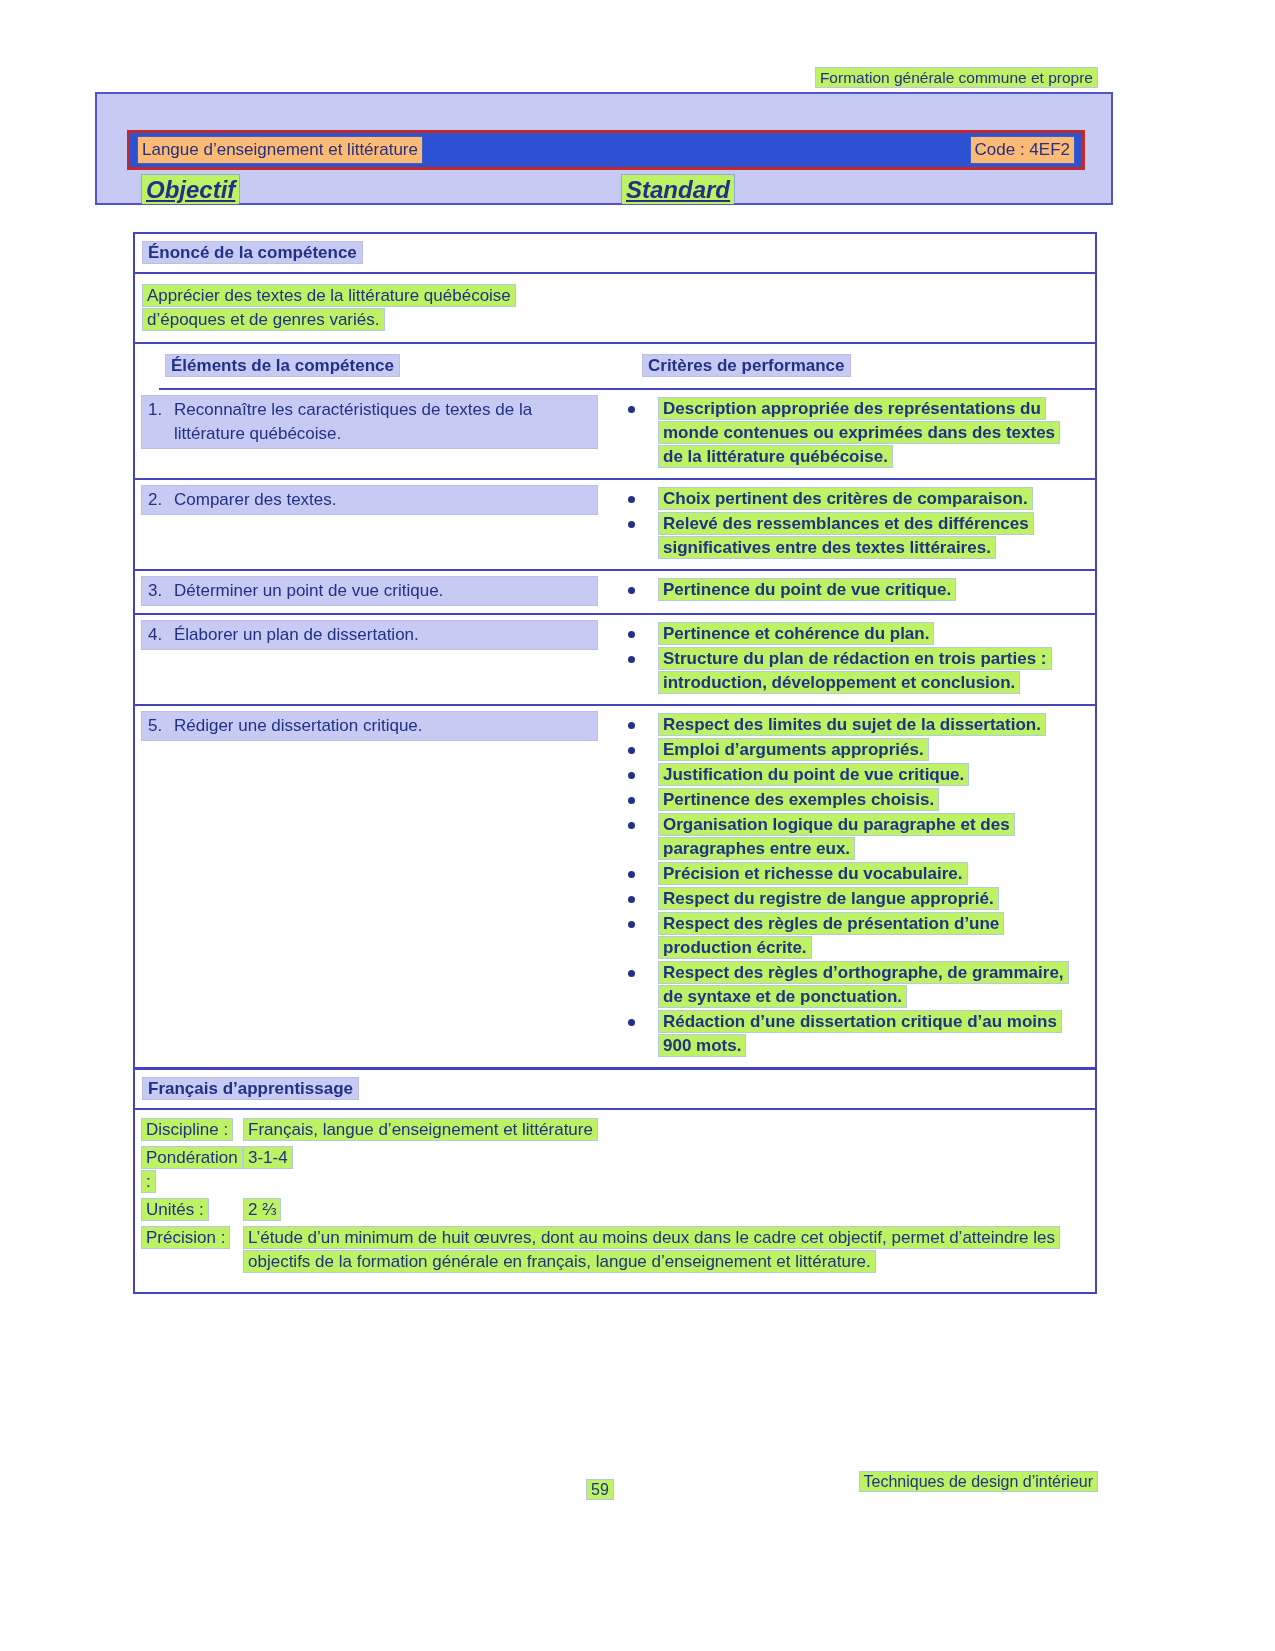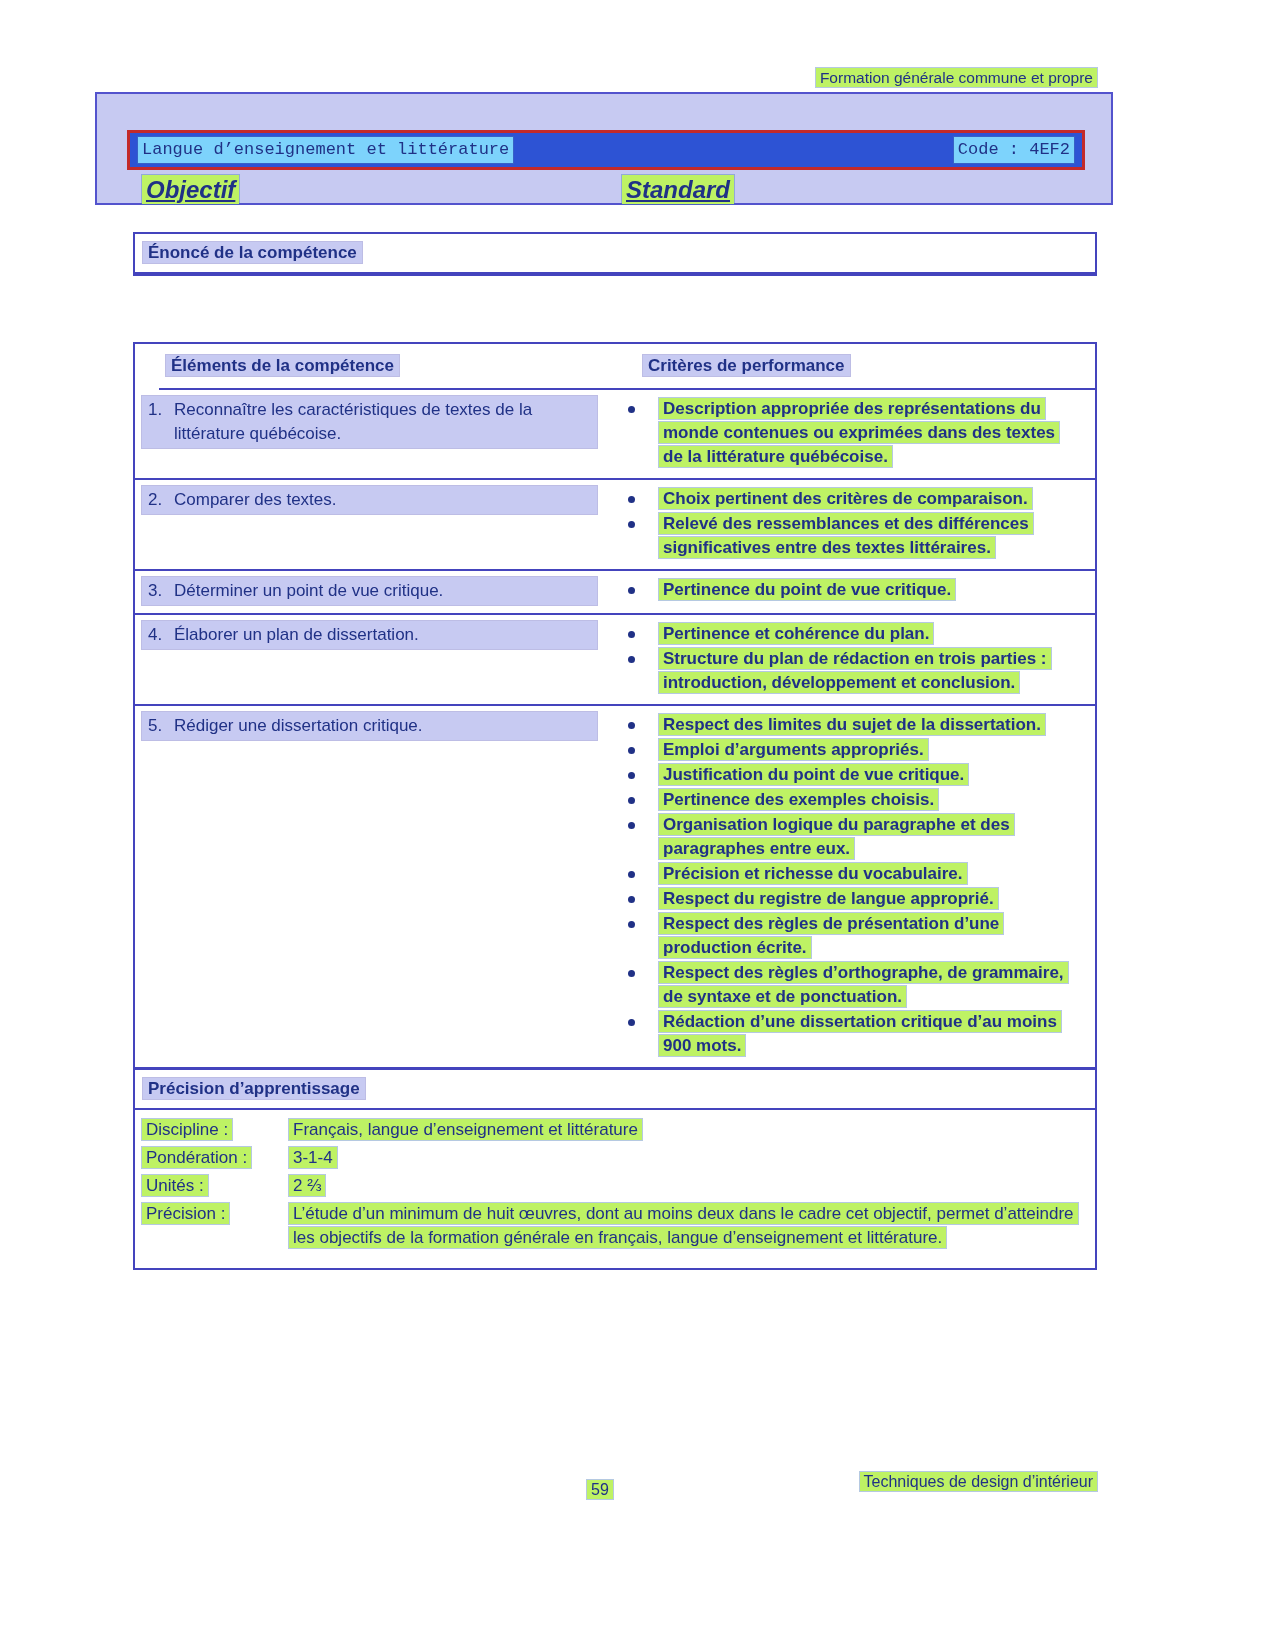--- a/index.html
+++ b/index.html
@@ -26,21 +26,21 @@
   
   .banner {
     position:absolute; left:95px; top:92px; width:1018px; height:113px;
     background:#c7caf2; border:2px solid #5353cd;
   }
   .title-bar {
     position:absolute; left:30px; right:26px; top:36px; height:40px;
     background:#2d53d4; border:3px solid #c32a2a;
     display:flex; align-items:center; justify-content:space-between; padding:0 8px;
   }
-  .title-bar .hl { background:#7dd3fc;font-family:Liberation Mono, monospace; }
+  .title-bar .hl { background:#fdba74; }
   .obj-std-row { position:absolute; left:0; top:84px; width:100%; }
   .obj-label, .std-label {
     position:absolute; font-weight:bold; font-style:italic; font-size:24px;
     text-decoration:underline;
   }
   .obj-label { left:45px; }
   .std-label { left:525px; }
   
   .tbl {
     position:absolute; left:133px; width:964px;
@@ -67,21 +67,21 @@
   ul.criteria { list-style:none; padding-left:40px; }
   ul.criteria li { position:relative; margin:1px 0; }
   ul.criteria li::before {
     content:""; position:absolute; left:-31px; top:9px;
     width:7px; height:7px; border-radius:50%; background:#203186;
   }
   
   .tbl-act { top:1068px; }
   .act-body { padding:8px 8px 14px 7px; }
   .act-row { display:flex; margin:0 0 4px 0; }
-  .act-label { width:147px; flex-shrink:0; }
+  .act-label { width:102px; flex-shrink:0; }
   .act-value { flex:1; padding-right:10px; }
   
   .footer-note { position:absolute; top:1452px; right:178px; font-size:16px;margin-top:18px; }
   .page-number { position:absolute; top:1478px; left:133px; width:934px; text-align:center; font-size:16px; }
 </style>
 </head>
 <body>
 
 <div class="top-note">
   <span class="hl">Formation générale commune et propre</span>
@@ -94,20 +94,24 @@
   </div>
   <div class="obj-std-row">
     <span class="obj-label"><span class="hl">Objectif</span></span>
     <span class="std-label"><span class="hl">Standard</span></span>
   </div>
 </div>
 
 <div class="tbl tbl-enonce">
   <div class="tbl-head">
     <span class="hl-lav">Énoncé de la compétence</span>
+  </div>
+  <div class="enonce-body">
+    <span class="hl">Apprécier des textes de la littérature québécoise
+d’époques et de genres variés.</span>
   </div>
 </div>
 
 <div class="tbl tbl-comp">
   <div class="t2-head">
     <div class="c1">
       <span class="hl-lav">Éléments de la compétence</span>
     </div>
     <div class="c2">
       <span class="hl-lav">Critères de performance</span>
@@ -206,21 +210,21 @@
       <ul class="criteria">
         <li><span class="hl">Utilisation appropriée de stratégies de révision.</span></li>
         <li><span class="hl">Correction appropriée du texte.</span></li>
       </ul>
     </div>
   </div>
 </div>
 
 <div class="tbl tbl-act">
   <div class="tbl-head">
-    <span class="hl-lav">Précision d’apprentissage</span>
+    <span class="hl-lav">Français d’apprentissage</span>
   </div>
   <div class="act-body">
     <div class="act-row">
       <div class="act-label"><span class="hl">Discipline :</span></div>
       <div class="act-value"><span class="hl">Français, langue d’enseignement et littérature</span></div>
     </div>
     <div class="act-row">
       <div class="act-label"><span class="hl">Pondération :</span></div>
       <div class="act-value"><span class="hl">3-1-4</span></div>
     </div>

